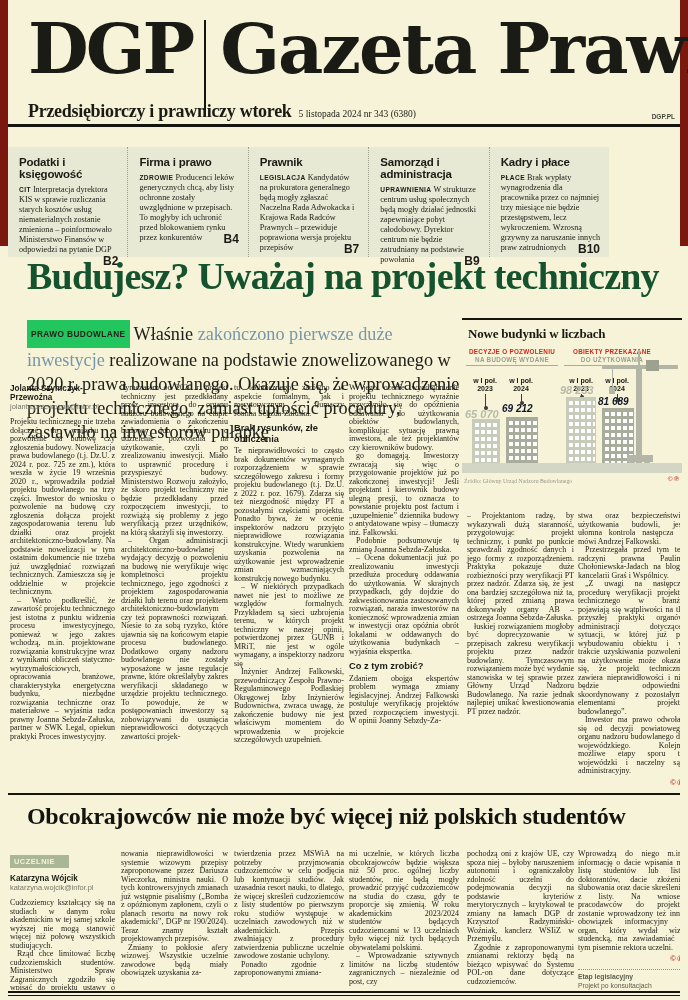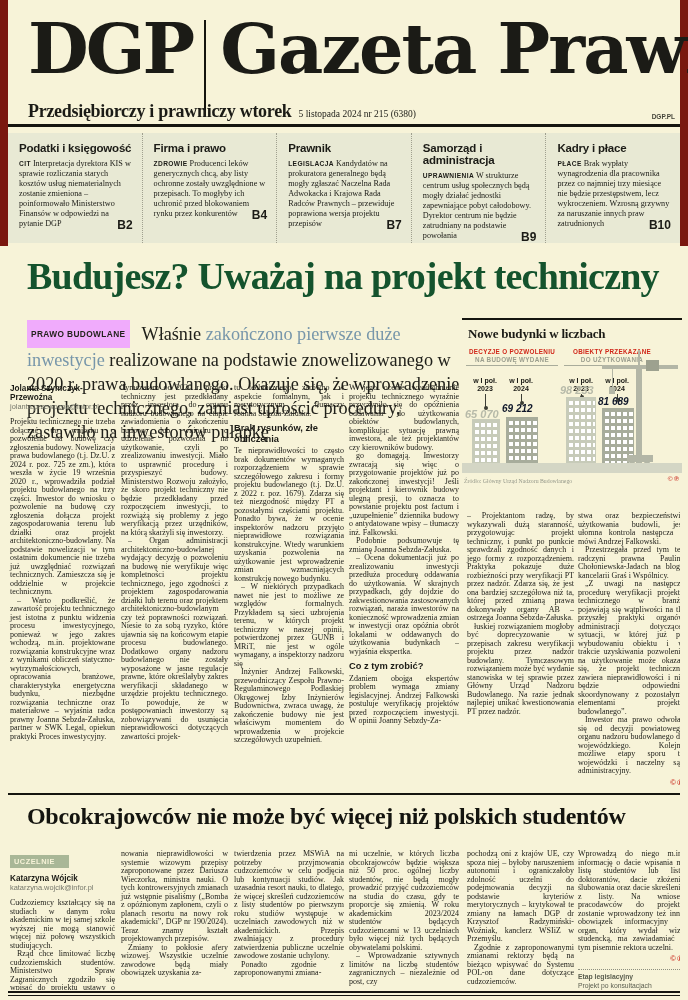--- a/index.html
+++ b/index.html
@@ -12,34 +12,34 @@
   .masthead{position:absolute;left:28px;top:16px;display:flex;align-items:flex-start;}
   .logo-abbr{font-family:"DejaVu Serif",serif;font-weight:700;font-size:70px;line-height:.95;letter-spacing:-3px;}
   .logo-div{width:2px;background:#15150f;height:96px;margin:4px 14px 0 12px;}
   .logo-name{font-family:"DejaVu Serif",serif;font-weight:700;font-size:70px;line-height:.95;letter-spacing:-2px;white-space:nowrap;}
   .tagline{position:absolute;left:28px;top:101px;font-weight:700;font-size:18px;letter-spacing:-.3px;}
   .issue{font-weight:400;font-size:9.5px;letter-spacing:0;margin-left:7px;}
   .site{position:absolute;right:13px;top:113px;font-family:"Liberation Sans",sans-serif;font-weight:700;font-size:6.5px;color:#44443a;}
   .rule-main{position:absolute;left:8px;right:8px;top:124px;height:0;border-top:3px solid #15150f;}
 
   
-  .teasers{position:absolute;left:8px;top:133px;width:672px;height:110px;background:#e8e9d4;display:flex;}
+  .teasers{position:absolute;left:8px;top:147px;width:601px;height:110px;background:#e8e9d4;display:flex;}
   .teaser{flex:1 1 0;padding:9px 9px 6px 11px;position:relative;}
   .teaser + .teaser{border-left:1px dotted #a0a08f;}
   .t-head{font-family:"Liberation Sans",sans-serif;font-weight:700;font-size:11.5px;letter-spacing:-.2px;margin-bottom:5px;}
   .t-body{font-size:8.2px;line-height:10px;text-align:left;}
   .t-kick{font-family:"Liberation Sans",sans-serif;font-weight:700;font-size:6.6px;letter-spacing:.4px;}
   .t-page{font-family:"Liberation Sans",sans-serif;font-weight:700;font-size:12px;float:right;margin-top:1px;}
 
   
   .headline1{position:absolute;left:27px;top:254px;font-family:"Liberation Serif",serif;font-weight:700;
              font-size:38px;letter-spacing:-.8px;white-space:nowrap;color:#14532d;}
   .lede{position:absolute;left:27px;top:320px;width:445px;font-size:18.2px;line-height:24px;color:#20201a;}
-  .lede-badge{display:inline-block;background:#f0abfc;color:#23231c;font-family:"Liberation Sans",sans-serif;
-              font-weight:700;font-size:8.3px;letter-spacing:.4px;padding:2px 4px;vertical-align:3px;margin-right:12px;}
+  .lede-badge{display:inline-block;background:#22c55e;color:#23231c;font-family:"Liberation Sans",sans-serif;
+              font-weight:700;font-size:8.3px;letter-spacing:.4px;padding:2px 4px;vertical-align:3px;margin-right:4px;}
   .lede-link{color:#7796aa;}
 
   .cols{position:absolute;left:8px;width:672px;overflow:hidden;}
   .cols.lead{top:384px;height:409px;}
   .cols.second{top:850px;height:140px;}
   .col{position:absolute;top:0;}
   .c1{left:2px;width:105px;}.c2{left:113px;width:107px;}.c3{left:226px;width:110px;}
   .c4{left:341px;width:110px;}.c5{left:459px;width:107px;}.c6{left:570px;width:106px;}
   .cols.lead .c5,.cols.lead .c6{top:128px;}
   .byline-name{font-family:"Liberation Sans",sans-serif;font-weight:700;font-size:8.2px;}
@@ -96,21 +96,21 @@
 <div class="page">
   <div class="strip left"></div>
   <div class="strip right"></div>
 
   <div class="masthead">
     <div class="logo-abbr">DGP</div>
     <div class="logo-div"></div>
     <div class="logo-name">Gazeta Prawna</div>
   </div>
   <div class="tagline">
-    <span>Przedsiębiorczy i prawniczy wtorek</span><span class="issue">5 listopada 2024 nr 215 (6380)</span>
+    <span>Przedsiębiorczy i prawniczy wtorek</span><span class="issue">5 listopada 2024 nr 343 (6380)</span>
   </div>
   <div class="site">DGP.PL</div>
   <div class="rule-main"></div>
 
   <div class="teasers">
     <div class="teaser">
       <div class="t-head">Podatki i księgowość</div>
       <div class="t-body"><span class="t-kick">CIT</span> <span>Interpretacja dyrektora KIS w sprawie rozliczania starych kosztów usług niematerialnych zostanie zmieniona – poinformowało Ministerstwo Finansów w odpowiedzi na pytanie DGP</span> <span class="t-page">B2</span></div>
     </div>
     <div class="teaser">

